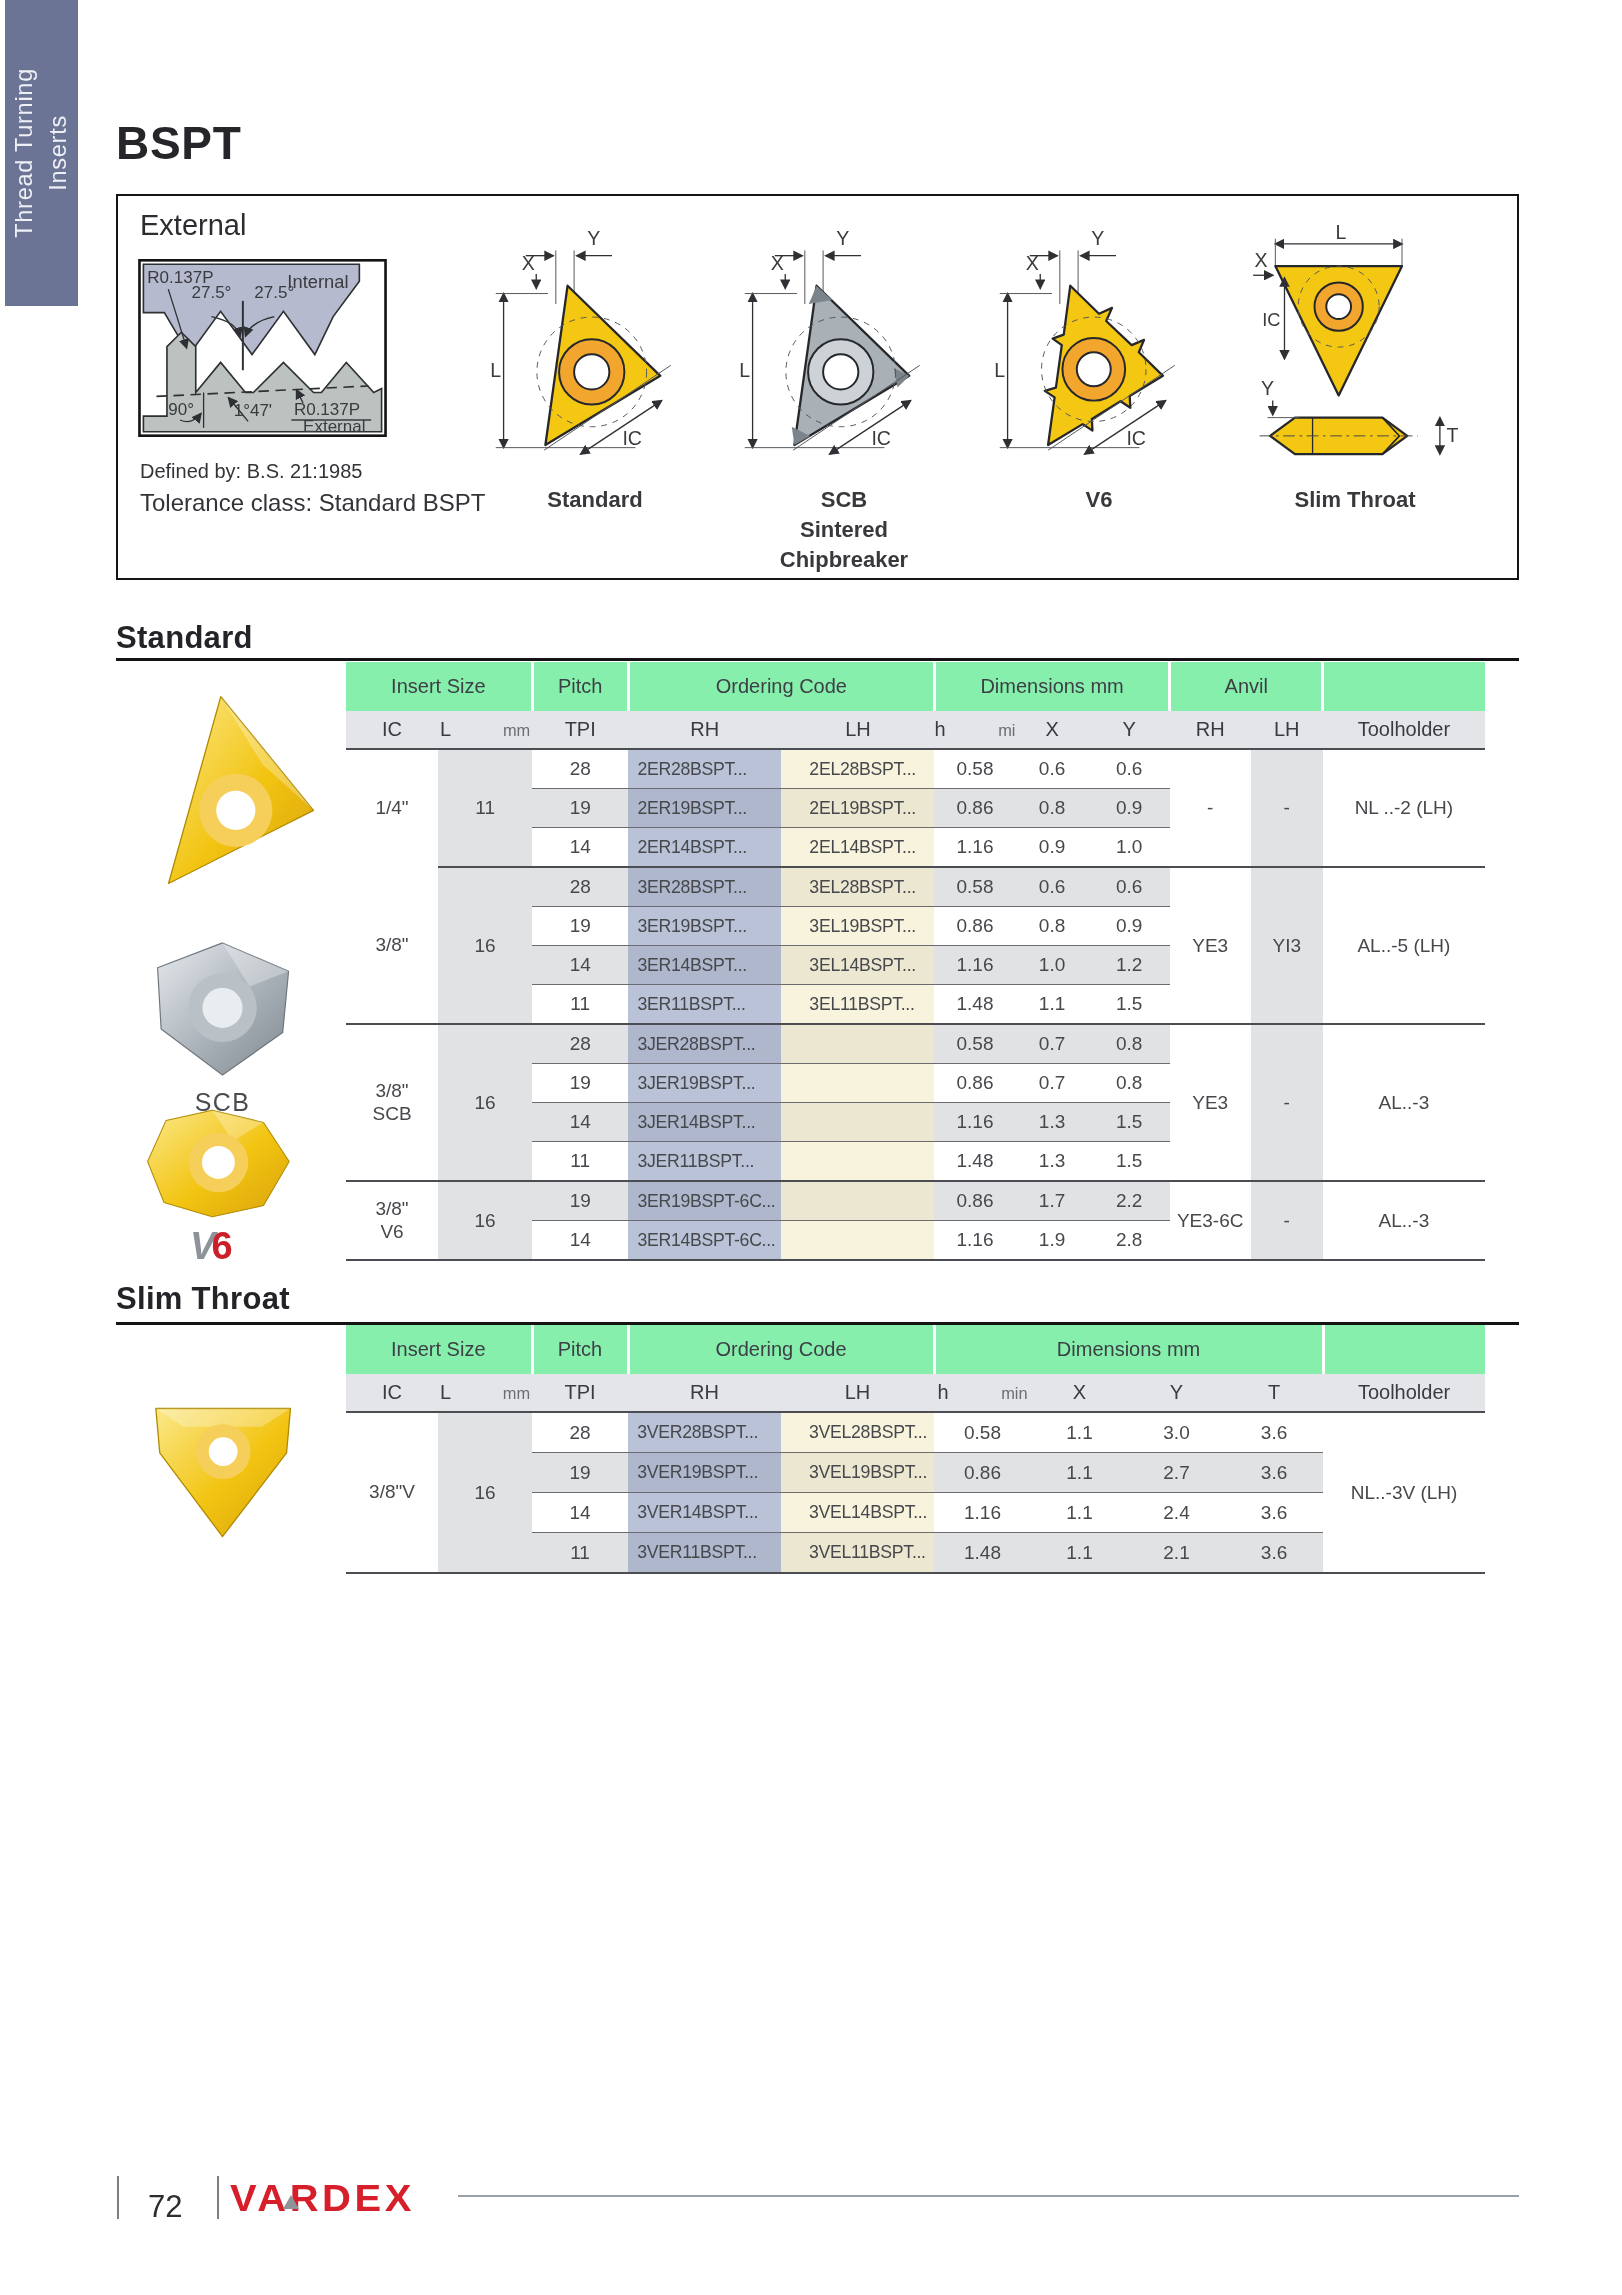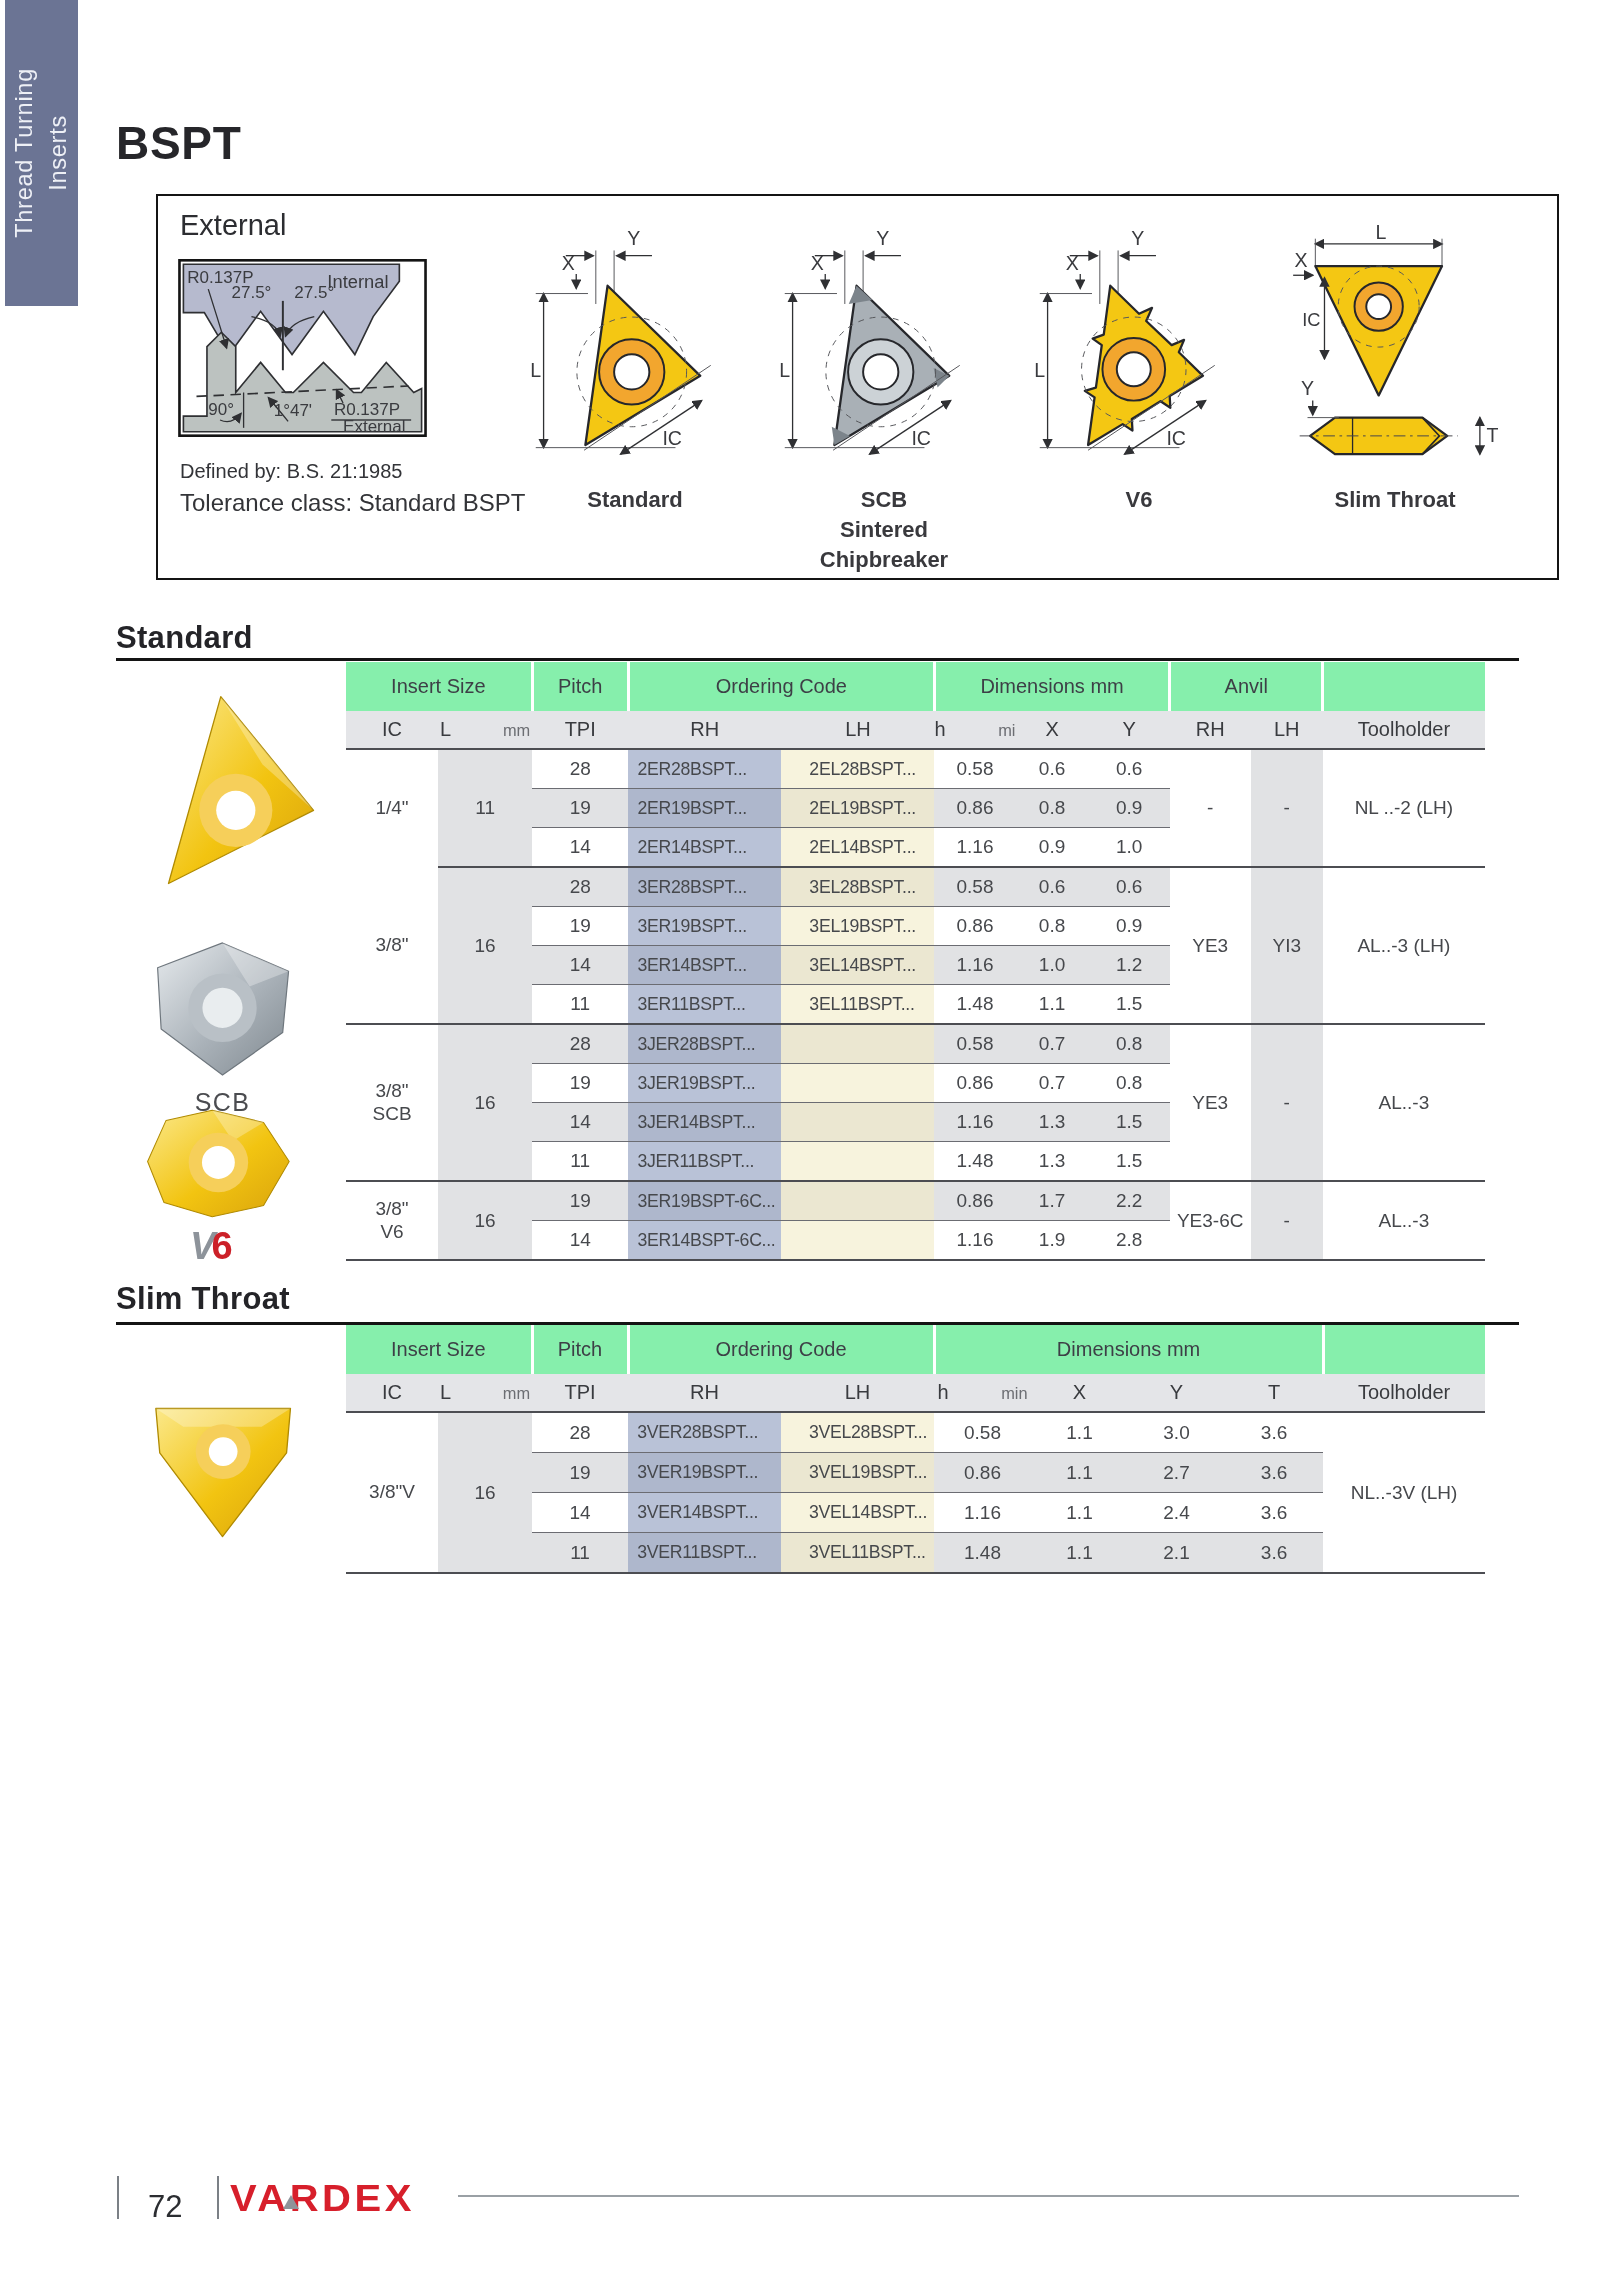--- a/index.html
+++ b/index.html
@@ -6,21 +6,21 @@
   body{width:1623px;height:2295px;position:relative;background:#fff;font-family:"Liberation Sans",sans-serif;overflow:hidden;color:#46484c;}
   .abs{position:absolute;}
 
   
   .tab{left:5.2px;top:0;width:73px;height:306px;background:#6b7494;display:flex;align-items:center;justify-content:center;}
   .tab-text{writing-mode:vertical-rl;transform:rotate(180deg);color:#eef0f6;font-size:23.6px;line-height:1.45;text-align:center;letter-spacing:0.7px;}
 
   .page-title{left:116px;top:116px;font-size:46px;font-weight:bold;color:#26262a;letter-spacing:0.7px;}
 
   
-  .ext-box{left:116px;top:194px;width:1403px;height:386px;border:2.6px solid #141414;box-sizing:border-box;margin-left:40px;}
+  .ext-box{left:116px;top:194px;width:1403px;height:386px;border:2.6px solid #141414;box-sizing:border-box;}
   .ext-label{left:22px;top:13px;font-size:29px;color:#2c2d31;}
   .defined{left:22px;top:264px;font-size:20px;color:#333438;}
   .tolerance{left:22px;top:293px;font-size:24px;color:#333438;text-align:right;}
   .diag{top:23.6px;width:222px;}
   .diag svg{display:block;}
   .cap{margin-top:3.9px;text-align:center;font-size:22px;font-weight:600;color:#39393d;line-height:1.35;}
   svg text{font-family:"Liberation Sans",sans-serif;fill:#3a3b3f;}
 
   
   .sec-title{font-size:31px;font-weight:bold;color:#242428;letter-spacing:0.3px;}
@@ -332,21 +332,21 @@
         </td>
     <td class="lmm gb" rowspan="4">16</td>
     <td class="tpi rs">28</td>
     <td class="rh rs">3ER28BSPT...</td>
     <td class="lh rs">3EL28BSPT...</td>
     <td class="n rs">0.58</td>
     <td class="n rs">0.6</td>
     <td class="n rs">0.6</td>
     <td class="arh gb" rowspan="4">YE3</td>
     <td class="alh gb" rowspan="4">YI3</td>
-    <td class="th2 gb" rowspan="4">AL..-3 (LH)</td>
+    <td class="th2 gb" rowspan="4">AL..-5 (LH)</td>
   </tr>
   <tr>
     <td class="tpi rs">19</td>
     <td class="rh rs">3ER19BSPT...</td>
     <td class="lh rs">3EL19BSPT...</td>
     <td class="n rs">0.86</td>
     <td class="n rs">0.8</td>
     <td class="n rs">0.9</td>
   </tr>
   <tr class="alt">

